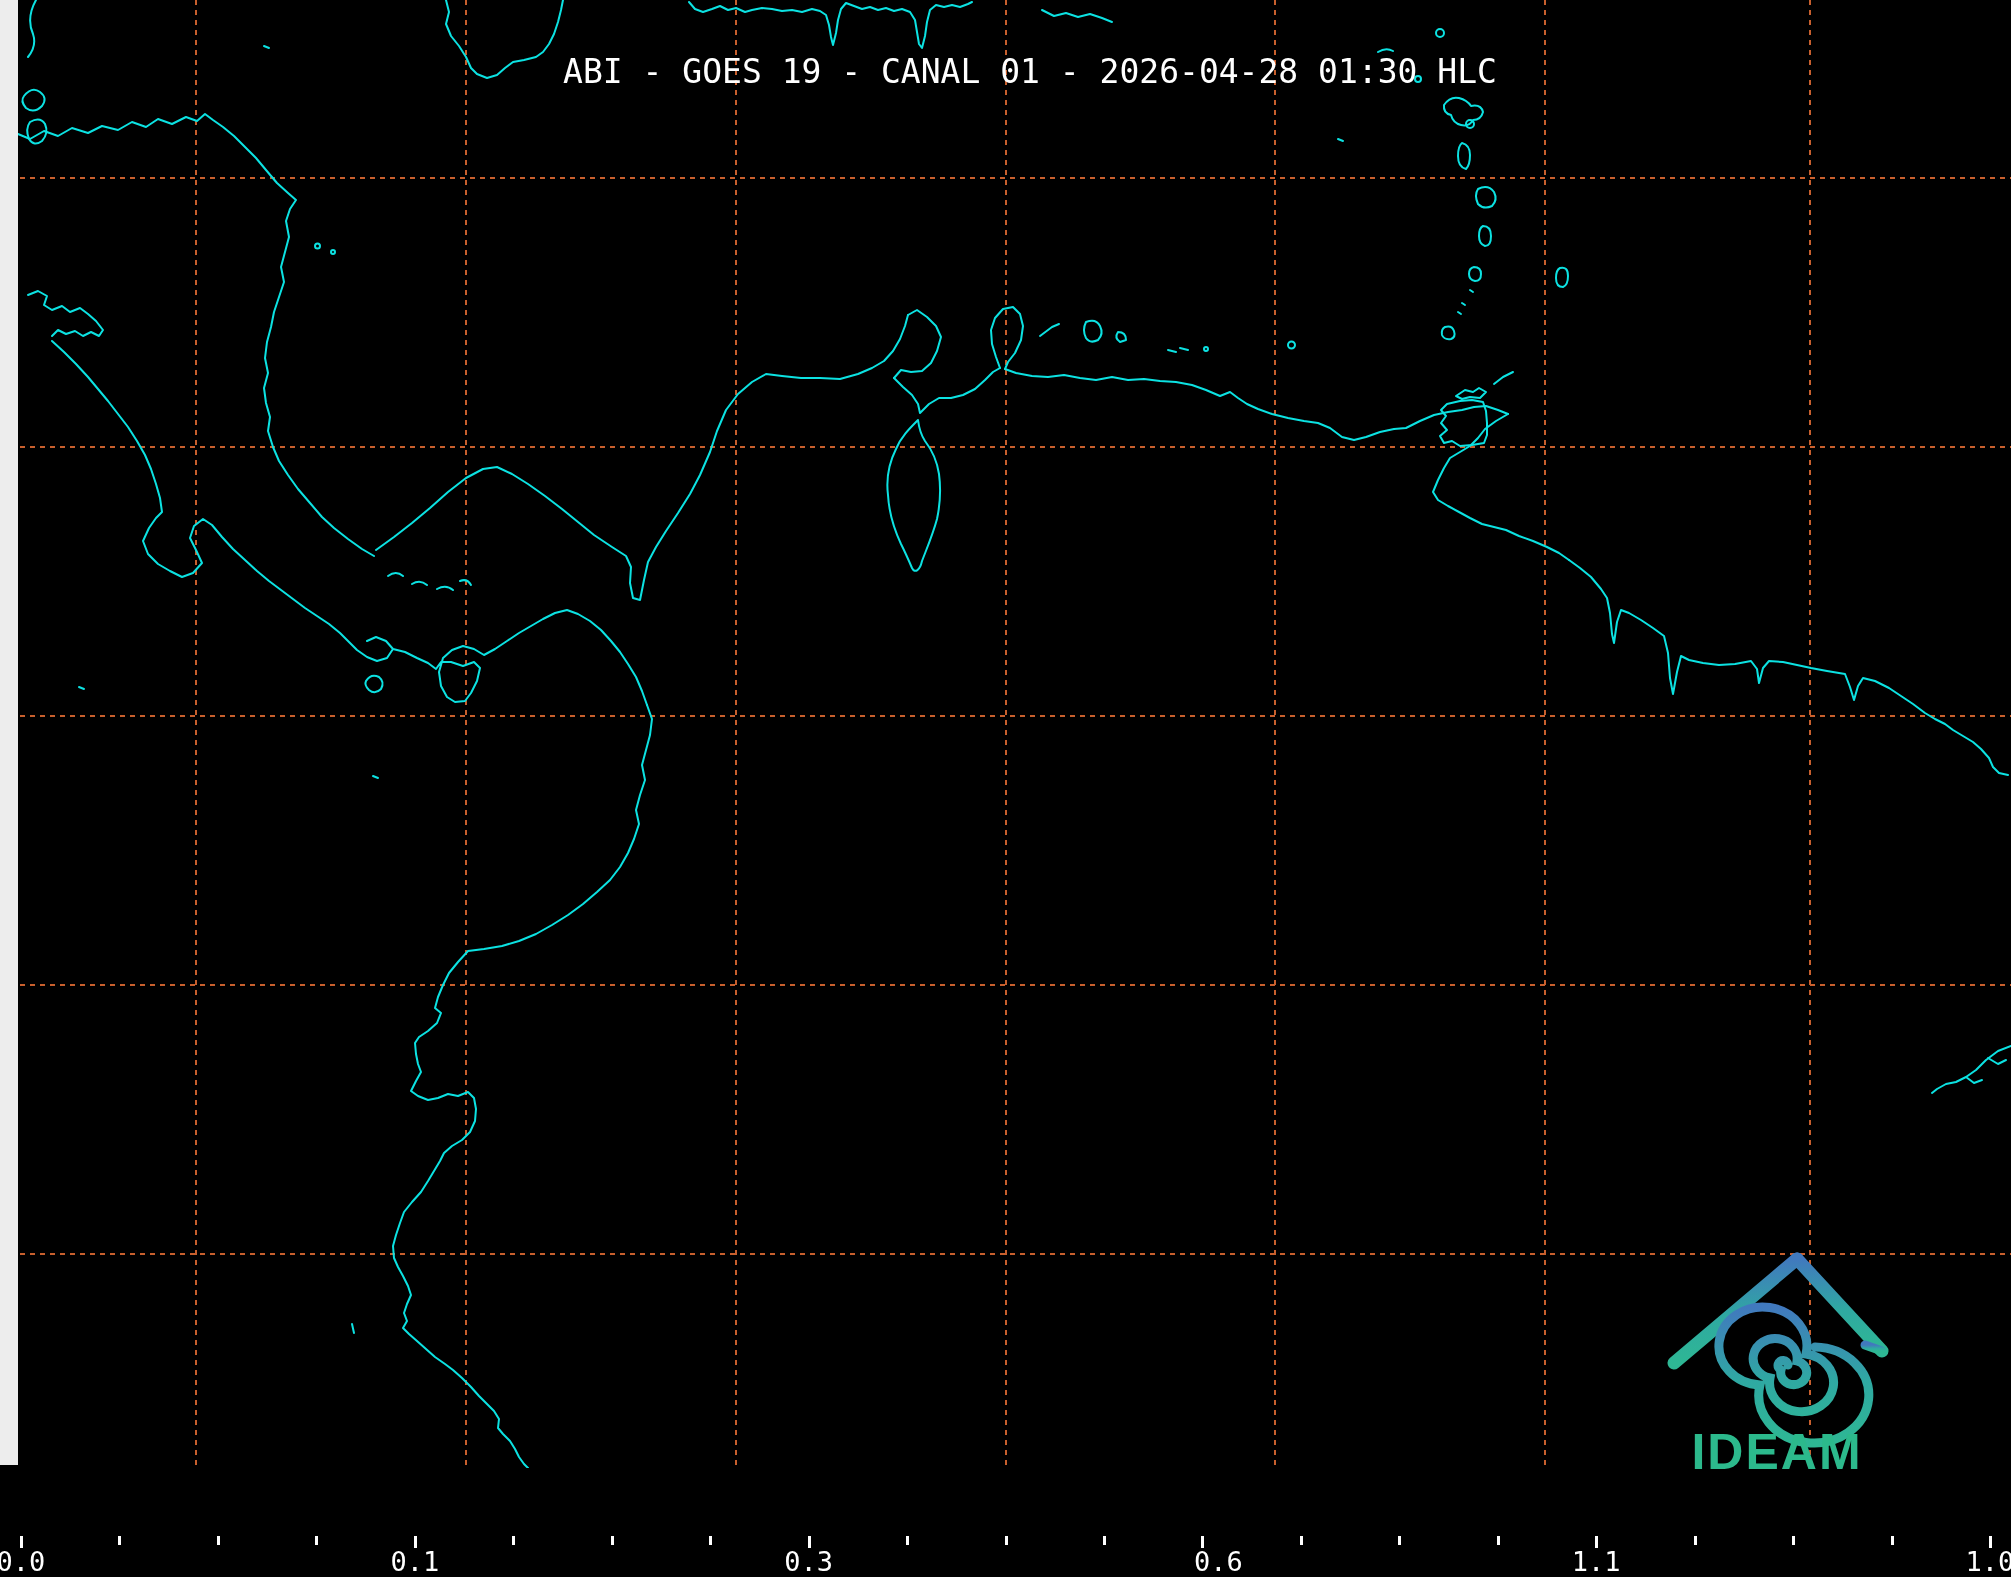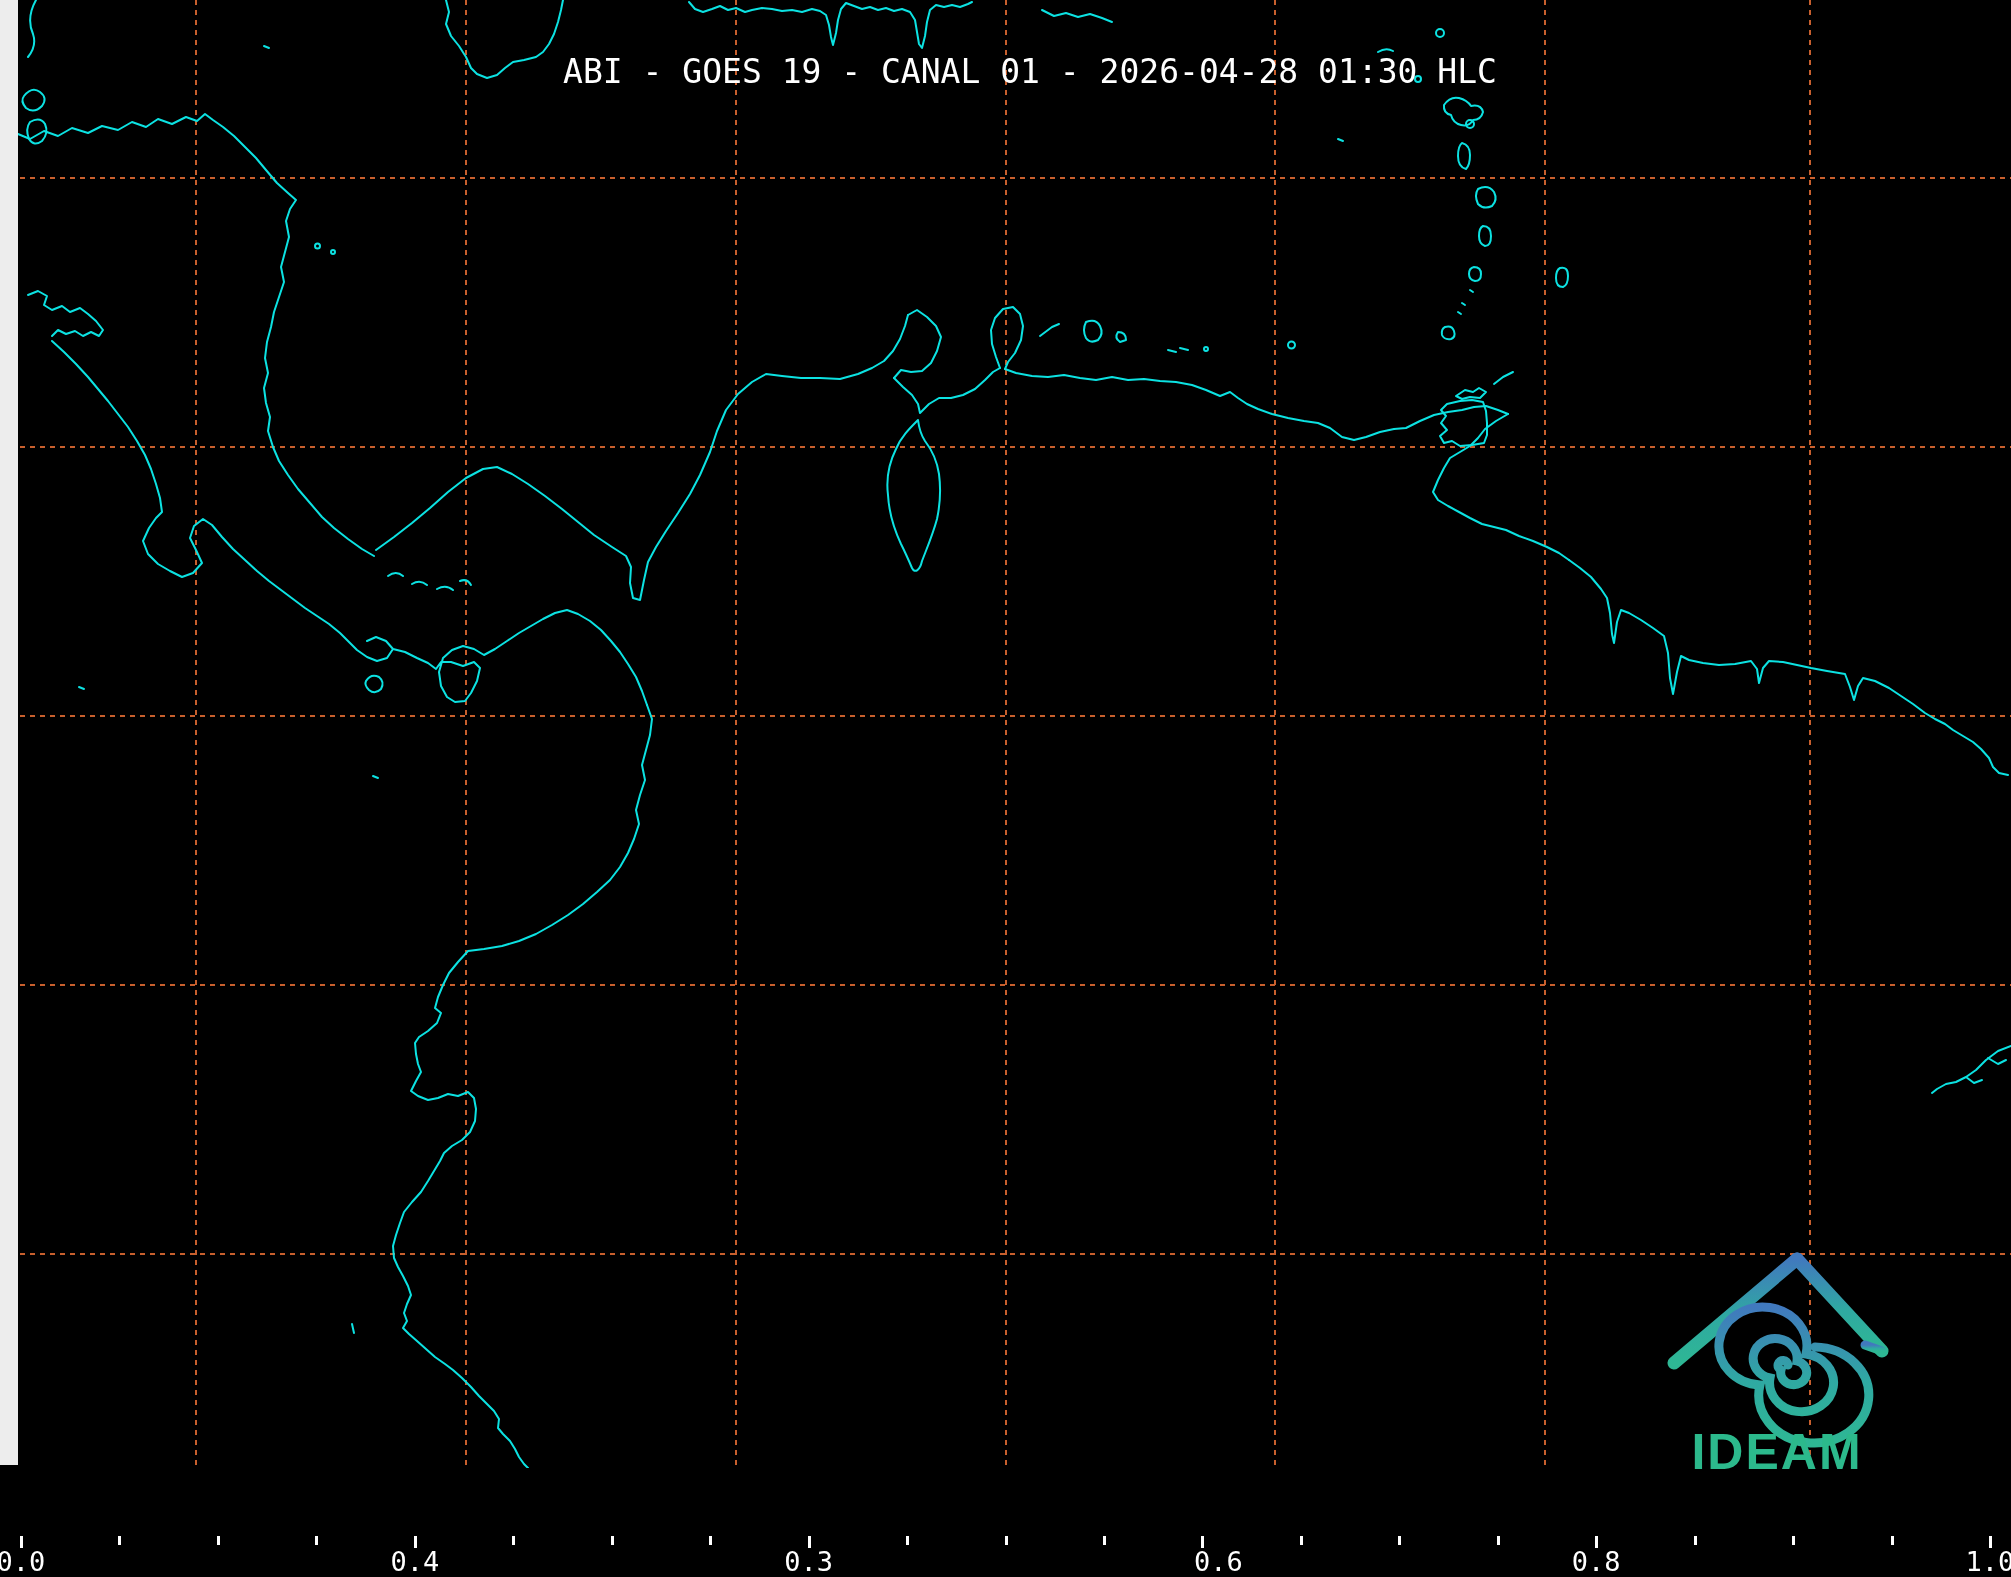--- a/index.html
+++ b/index.html
@@ -129,20 +129,20 @@
       <div class="cbar-tick minor" style="left: 1398.3px; background: rgb(255, 255, 255);"></div>
       <div class="cbar-tick minor" style="left: 1496.75px; background: rgb(255, 255, 255);"></div>
       <div class="cbar-tick major" style="left: 1595.2px; background: rgb(255, 255, 255);"></div>
       <div class="cbar-tick minor" style="left: 1693.65px; background: rgb(255, 255, 255);"></div>
       <div class="cbar-tick minor" style="left: 1792.1px; background: rgb(255, 255, 255);"></div>
       <div class="cbar-tick minor" style="left: 1890.55px; background: rgb(255, 255, 255);"></div>
       <div class="cbar-tick major" style="left: 1989px; background: rgb(255, 255, 255);"></div>
     </div>
   <div id="cbar-ticklabels">
       <span class="cbar-ticklabel" style="left: 21px; color: rgb(255, 255, 255);">0.0</span>
-      <span class="cbar-ticklabel" style="left: 414.8px; color: rgb(255, 255, 255);">0.4</span>
+      <span class="cbar-ticklabel" style="left: 414.8px; color: rgb(255, 255, 255);">0.1</span>
       <span class="cbar-ticklabel" style="left: 808.6px; color: rgb(255, 255, 255);">0.3</span>
       <span class="cbar-ticklabel" style="left: 1202.4px; color: rgb(255, 255, 255); margin-left: 16px;">0.6</span>
-      <span class="cbar-ticklabel" style="left: 1596.2px; color: rgb(255, 255, 255);">0.8</span>
+      <span class="cbar-ticklabel" style="left: 1596.2px; color: rgb(255, 255, 255);">1.1</span>
       <span class="cbar-ticklabel" style="left: 1990px; color: rgb(255, 255, 255);">1.0</span>
     </div>
 
 </div>
 
 </body></html>

